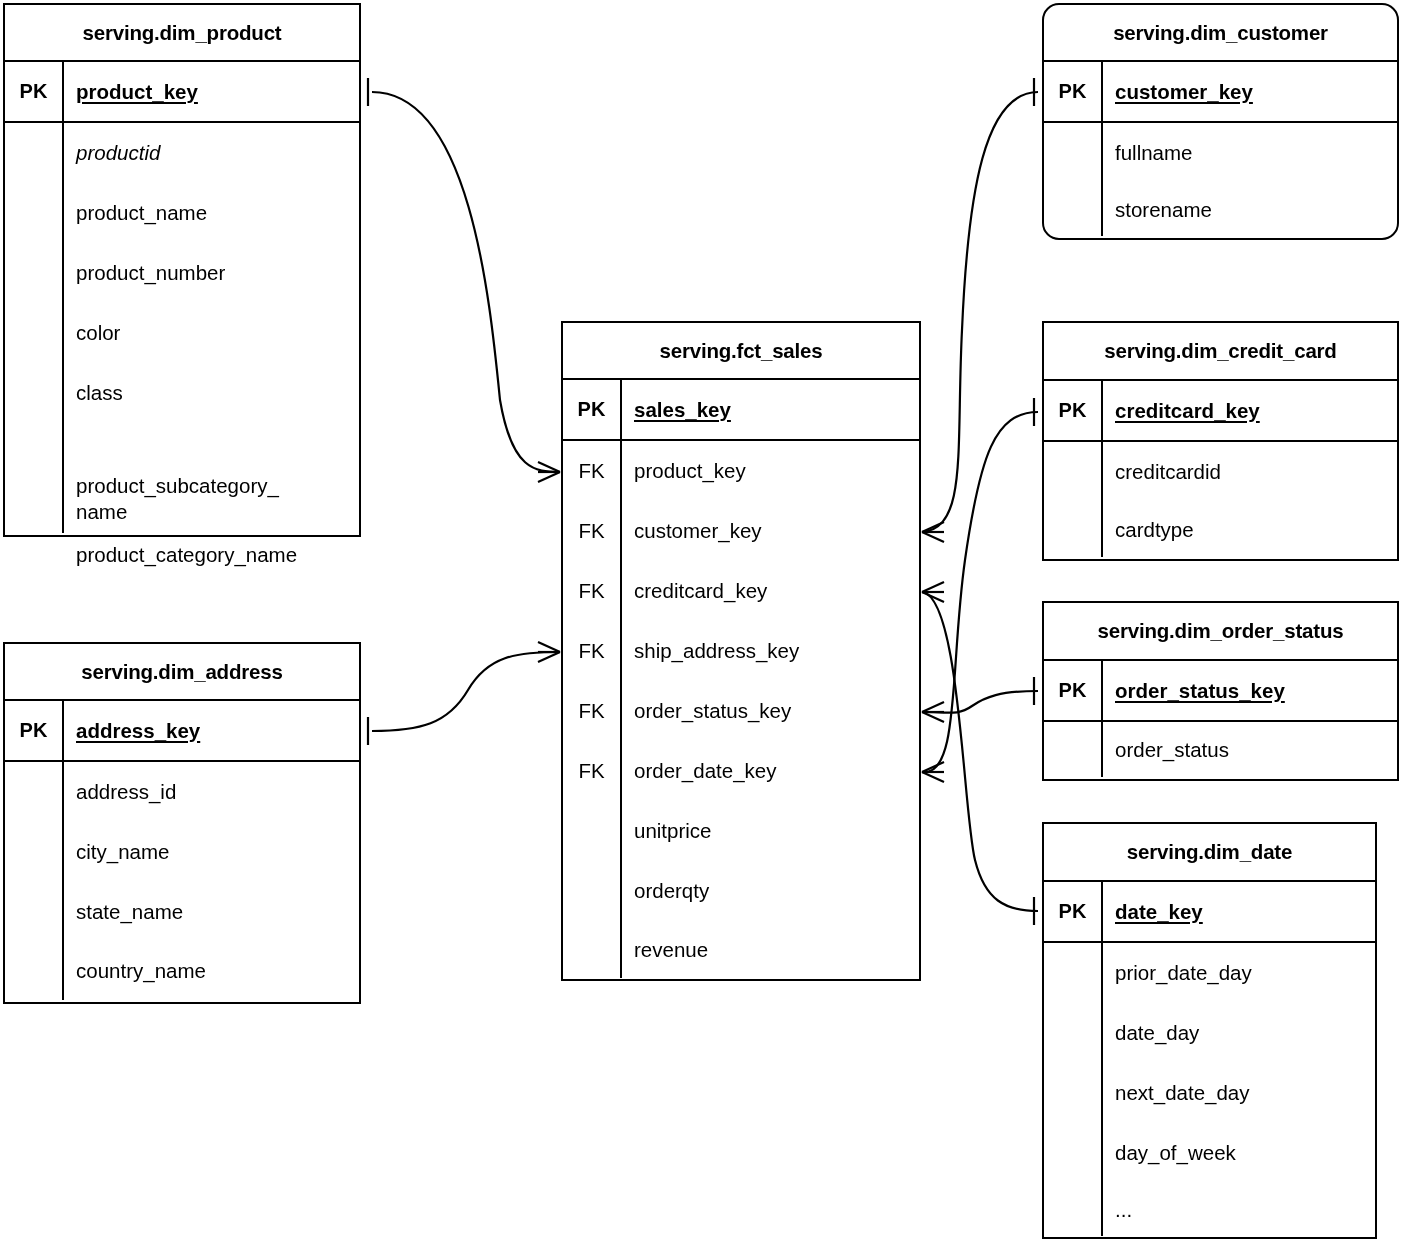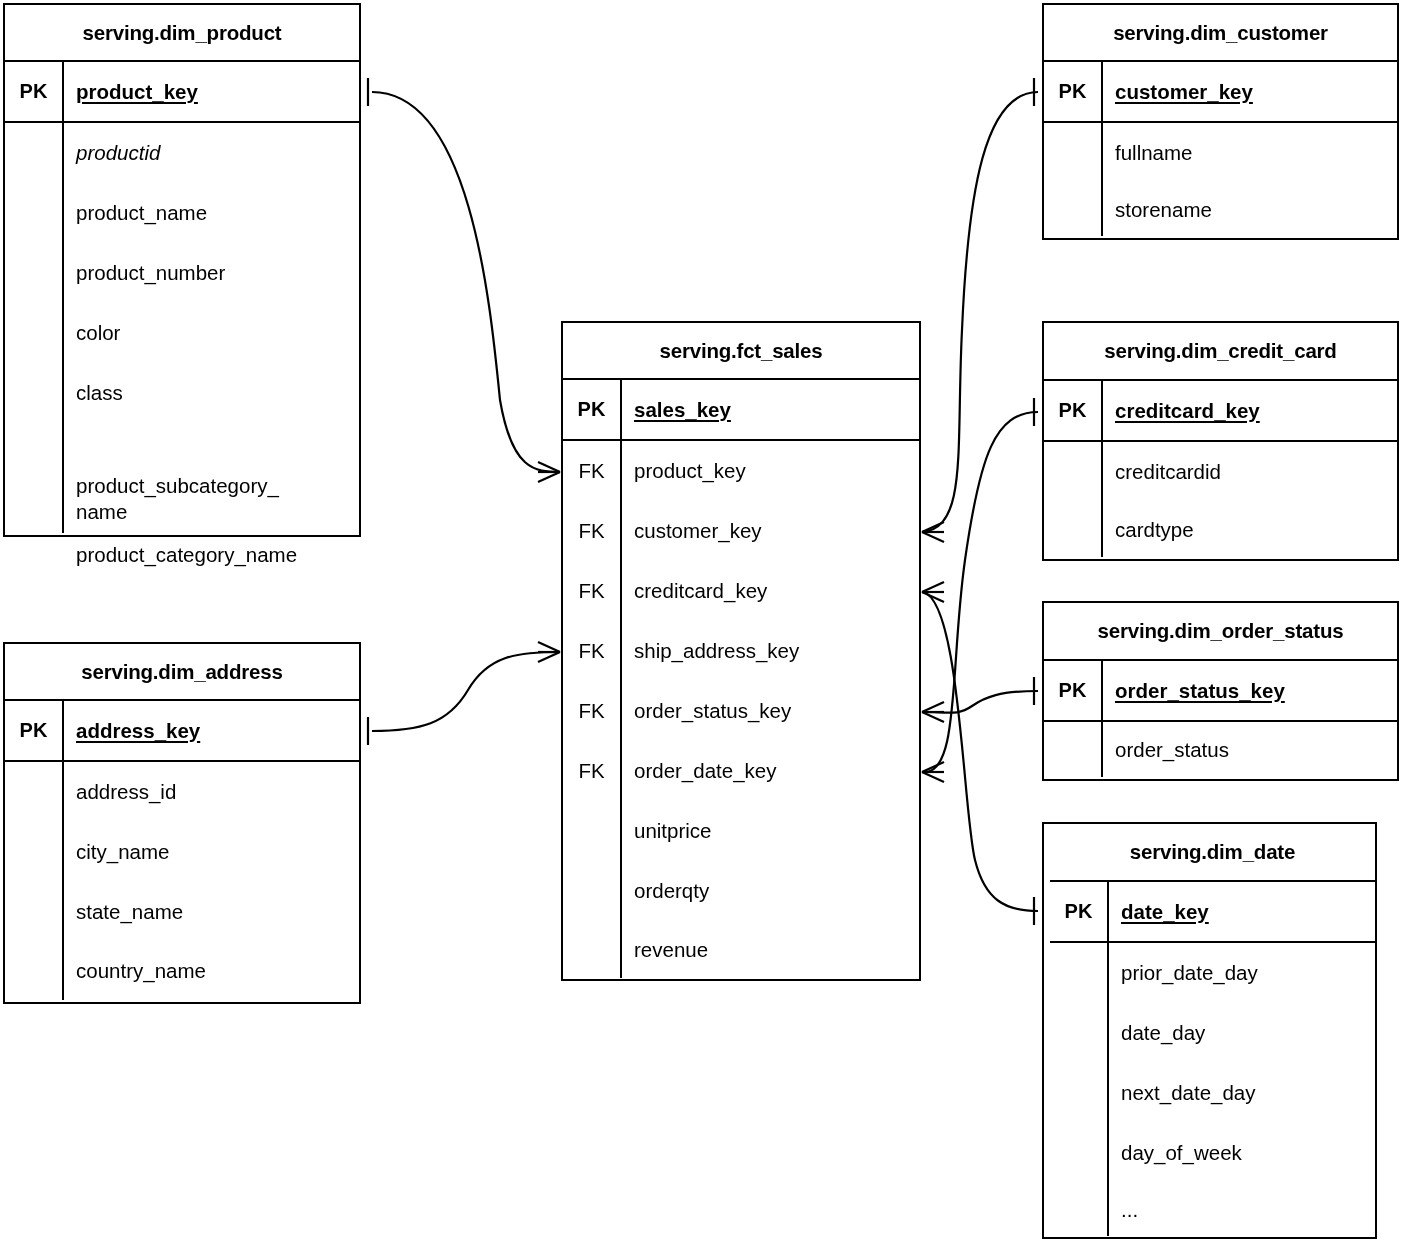--- a/index.html
+++ b/index.html
@@ -251,21 +251,21 @@
     <div class="ent-row" style="height:60px;">
       <div class="keycol blank"></div>
       <div class="fieldcol">orderqty</div>
     </div>
     <div class="ent-row" style="height:57px;">
       <div class="keycol blank"></div>
       <div class="fieldcol">revenue</div>
     </div>
   </div>
 
-  <div class="entity" style="left:1042px; top:3px; width:357px; height:237px;">
+  <div class="entity" style="left:1042px; top:3px; width:357px; height:237px;border-radius:17px;">
     <div class="ent-title" style="height:57px;">serving.dim_customer</div>
     <div class="ent-row pk-row" style="height:61px;">
       <div class="keycol">PK</div>
       <div class="fieldcol key">customer_key</div>
     </div>
     <div class="body-block" style="height:113px;">
       <div class="body-gutter"></div>
       <div class="body-fields">
         <div class="body-field" style="height:60px;">fullname</div>
         <div class="body-field" style="height:53px;">storename</div>
@@ -295,21 +295,21 @@
       <div class="fieldcol key">order_status_key</div>
     </div>
     <div class="body-block" style="height:55px;">
       <div class="body-gutter"></div>
       <div class="body-fields">
         <div class="body-field" style="height:55px;">order_status</div>
       </div>
     </div>
   </div>
 
-  <div class="entity" style="left:1042px; top:822px; width:335px; height:417px;padding-left:6px;">
+  <div class="entity" style="left:1042px; top:822px; width:335px; height:417px;">
     <div class="ent-title" style="height:58px;">serving.dim_date</div>
     <div class="ent-row pk-row" style="height:61px;">
       <div class="keycol">PK</div>
       <div class="fieldcol key">date_key</div>
     </div>
     <div class="body-block" style="height:293px;">
       <div class="body-gutter"></div>
       <div class="body-fields">
         <div class="body-field" style="height:60px;">prior_date_day</div>
         <div class="body-field" style="height:60px;">date_day</div>

